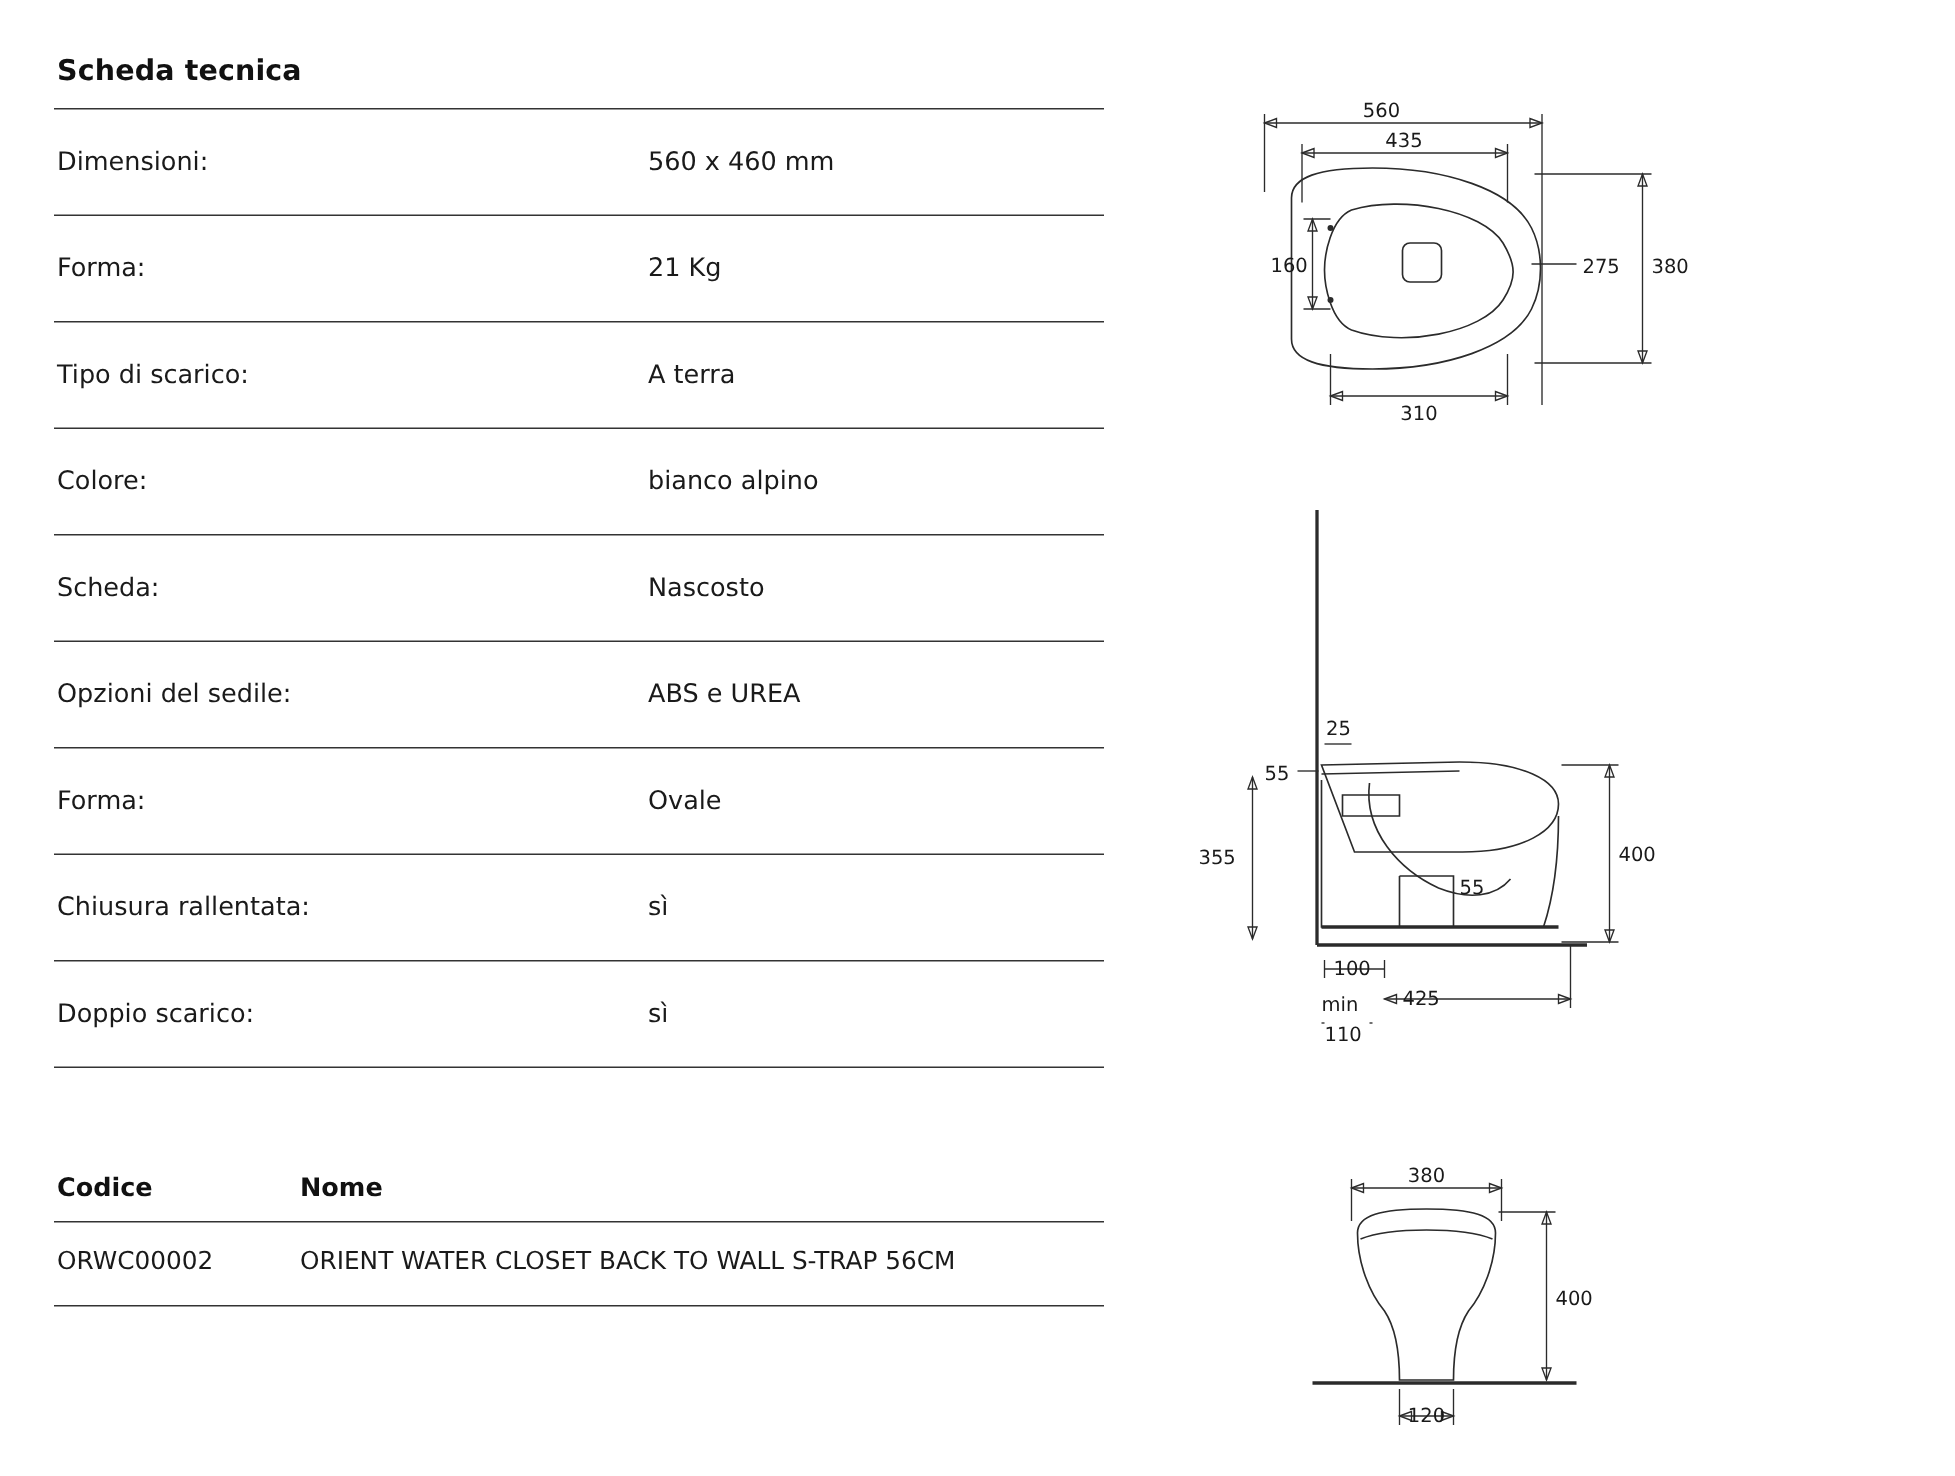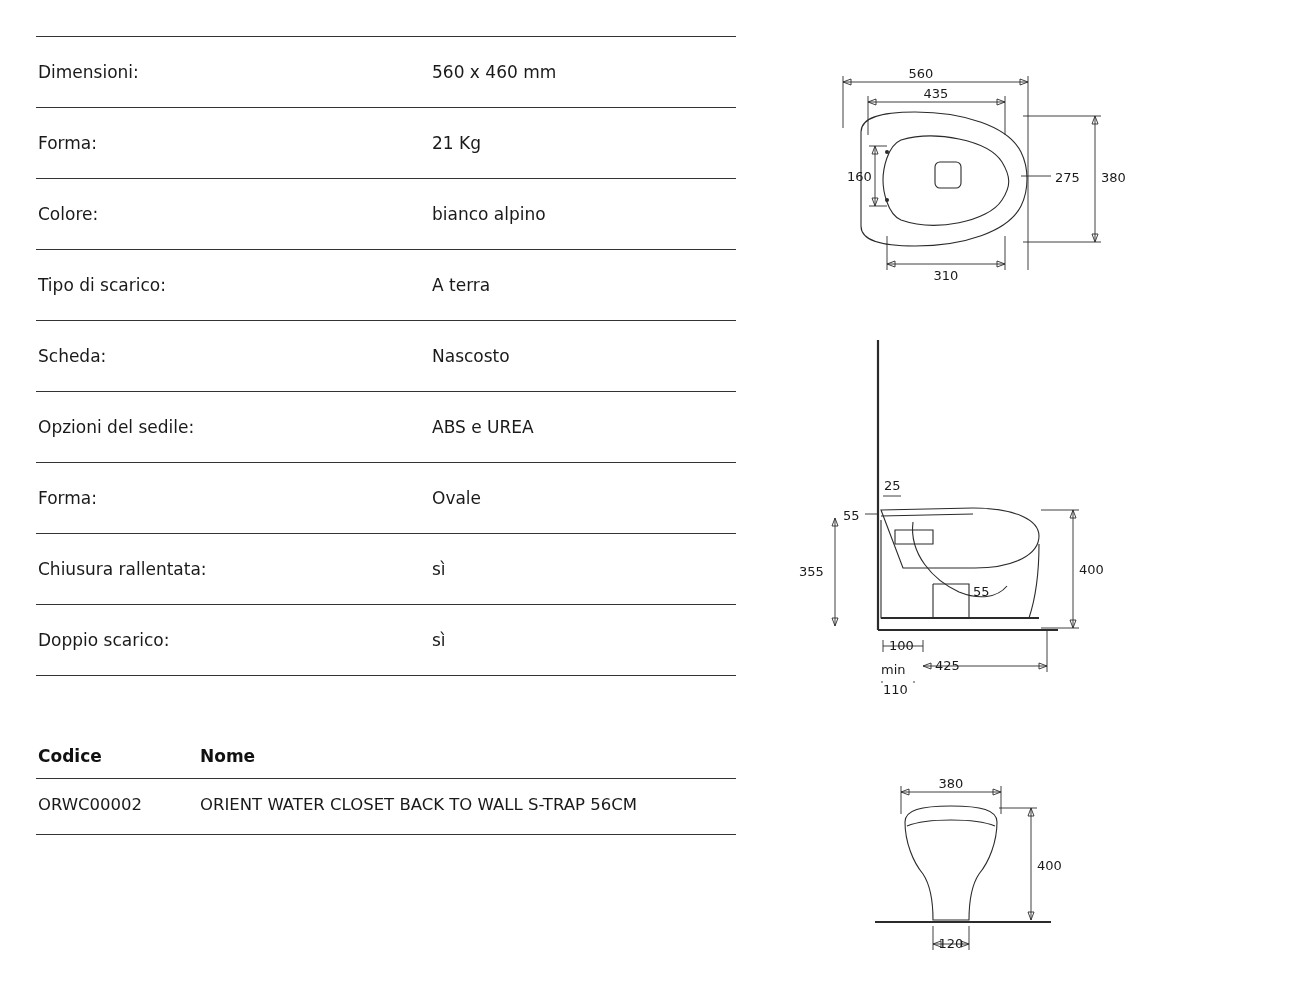--- a/index.html
+++ b/index.html
@@ -123,38 +123,39 @@
     fill: #1a1a1a;
   }
 </style>
 </head>
 <body>
 
 <div class="page">
 
   <div class="left-col">
 
+    <h1 class="doc-title">Scheda tecnica</h1>
 
     <table class="spec-table">
       <tbody>
         <tr>
           <td class="spec-label">Dimensioni:</td>
           <td class="spec-value">560 x 460 mm</td>
         </tr>
         <tr>
           <td class="spec-label">Forma:</td>
           <td class="spec-value">21 Kg</td>
         </tr>
         <tr>
+          <td class="spec-label">Tipo di scarico:</td>
+          <td class="spec-value">A terra</td>
+        </tr>
+        <tr>
           <td class="spec-label">Colore:</td>
           <td class="spec-value">bianco alpino</td>
-        </tr>
-        <tr>
-          <td class="spec-label">Tipo di scarico:</td>
-          <td class="spec-value">A terra</td>
         </tr>
         <tr>
           <td class="spec-label">Scheda:</td>
           <td class="spec-value">Nascosto</td>
         </tr>
         <tr>
           <td class="spec-label">Opzioni del sedile:</td>
           <td class="spec-value">ABS e UREA</td>
         </tr>
         <tr>

